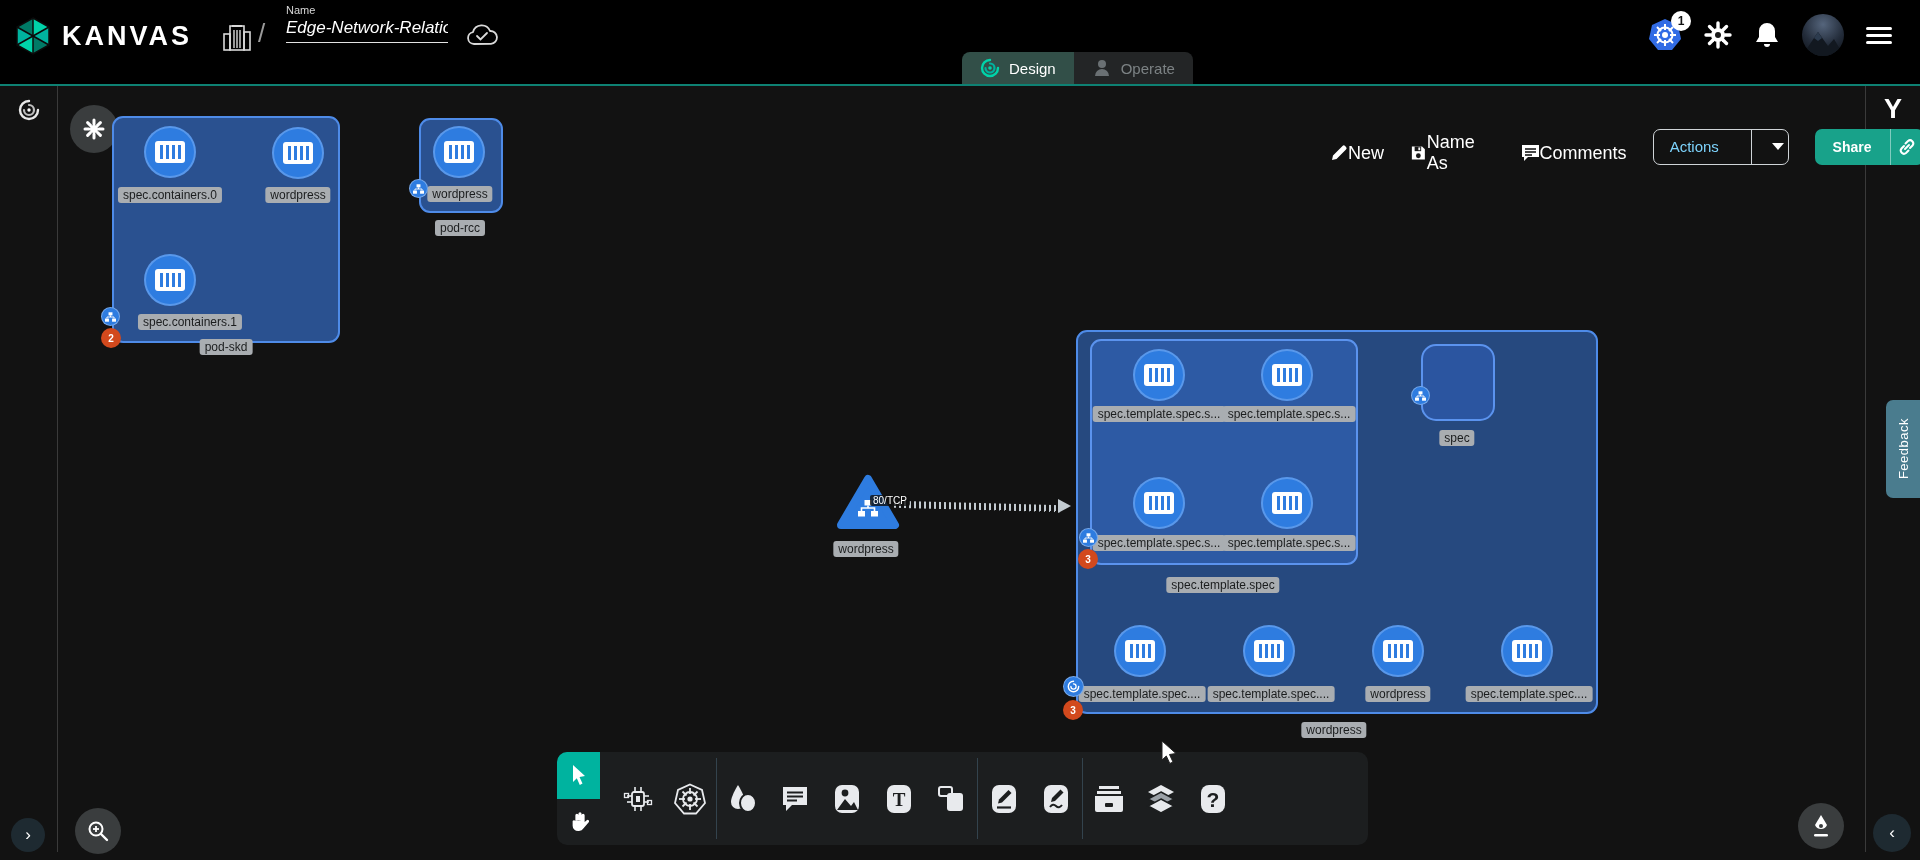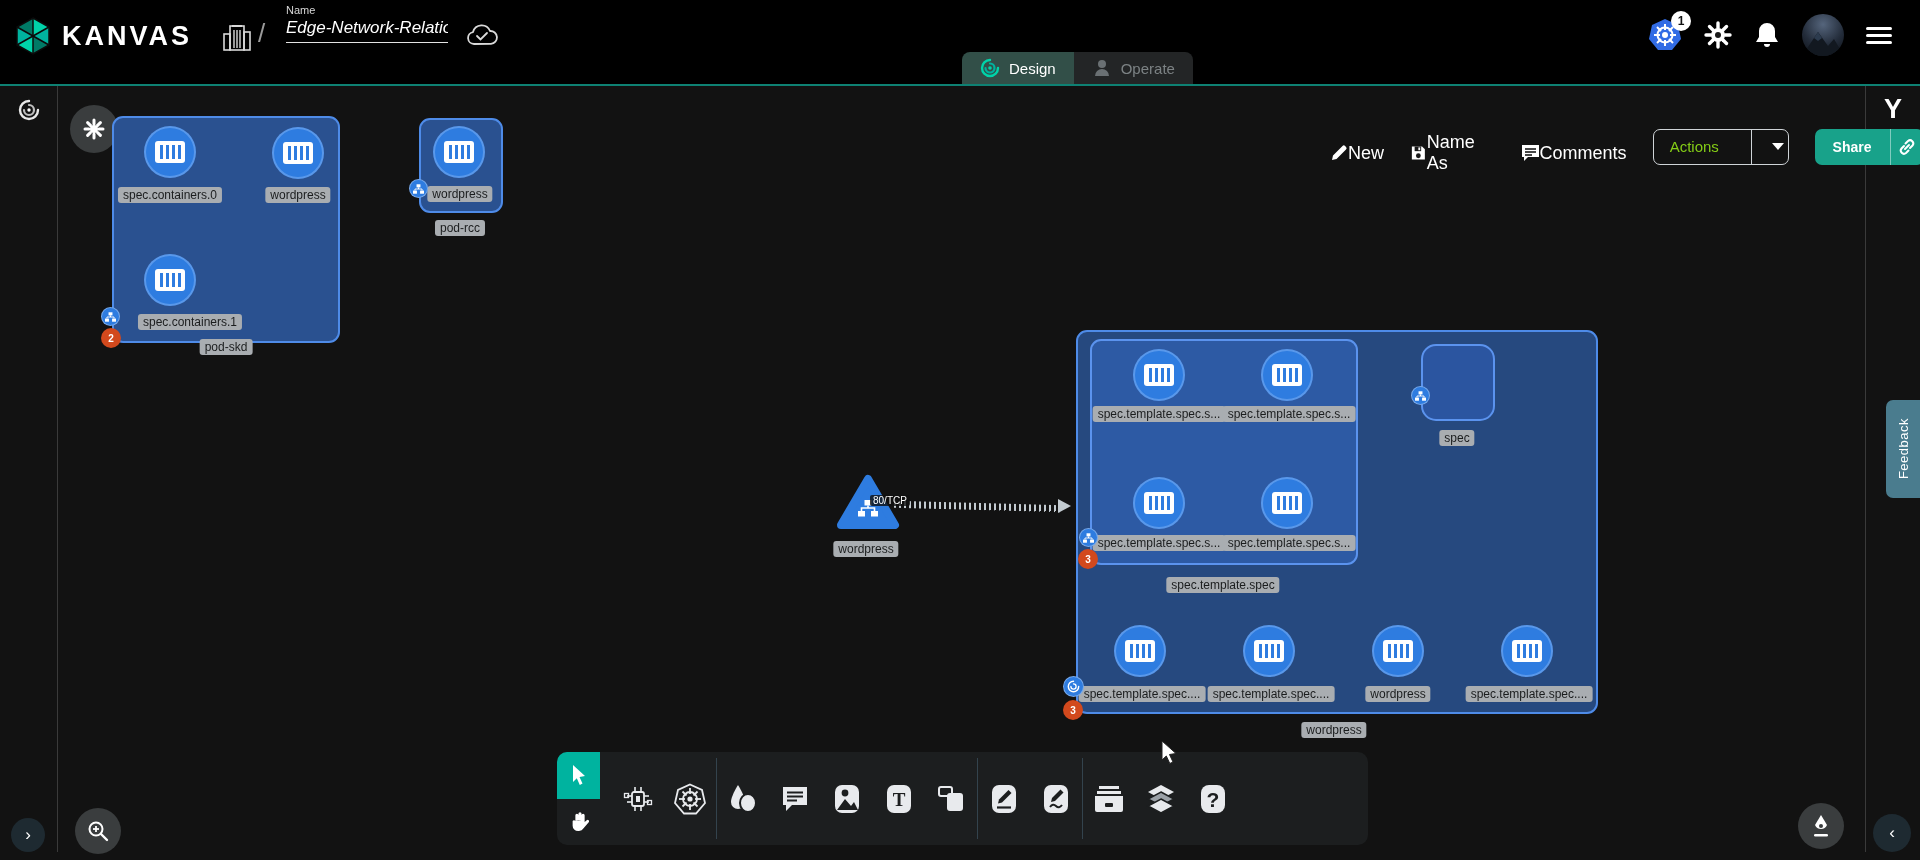--- a/index.html
+++ b/index.html
@@ -29,21 +29,21 @@
   .k8s-badge { position:absolute; top:-7px; right:-9px; width:20px; height:20px; border-radius:50%;
     background:#fff; color:#111; font-size:12px; font-weight:700; display:flex; align-items:center; justify-content:center; }
   .avatar { width:42px; height:42px; border-radius:50%; overflow:hidden; position:relative;
     background:radial-gradient(circle at 50% 25%, #55657c 0%, #232c3a 55%, #0b0e13 100%); }
   .avatar svg { position:absolute; bottom:0; left:0; }
   .burger div { width:26px; height:3px; background:#fff; margin:4px 0; border-radius:2px; }
 
   
   .action-bar { position:absolute; top:119px; left:1330px; display:flex; align-items:center; gap:26px; }
   .act-item { display:flex; align-items:center; color:#fff; font-size:18px; cursor:pointer;margin-top:13px; }
-  .btn-actions { display:flex; align-items:stretch; height:36px; border:1px solid #cfd4d8; border-radius:7px; color:#84cc16; overflow:hidden;gap:16px; }
+  .btn-actions { display:flex; align-items:stretch; height:36px; border:1px solid #cfd4d8; border-radius:7px; color:#7dd3fc; overflow:hidden;gap:16px; }
   .btn-actions .lbl { padding:0 16px; display:flex; align-items:center; font-size:15px; }
   .btn-actions .sep { width:1px; background:#cfd4d8; }
   .btn-actions .dd { width:30px; display:flex; align-items:center; justify-content:center; }
   .caret-down { width:0; height:0; border-left:6px solid transparent; border-right:6px solid transparent; border-top:7px solid #fff; }
   .btn-share { display:flex; align-items:stretch; height:36px; background:#18A28A; border-radius:7px; overflow:hidden; color:#fff; }
   .btn-share .lbl { padding:0 18px; display:flex; align-items:center; font-size:14px; font-weight:700; }
   .btn-share .sep { width:1px; background:rgba(255,255,255,0.45); }
   .btn-share .lnk { width:42px; display:flex; align-items:center; justify-content:center; }
 
   

